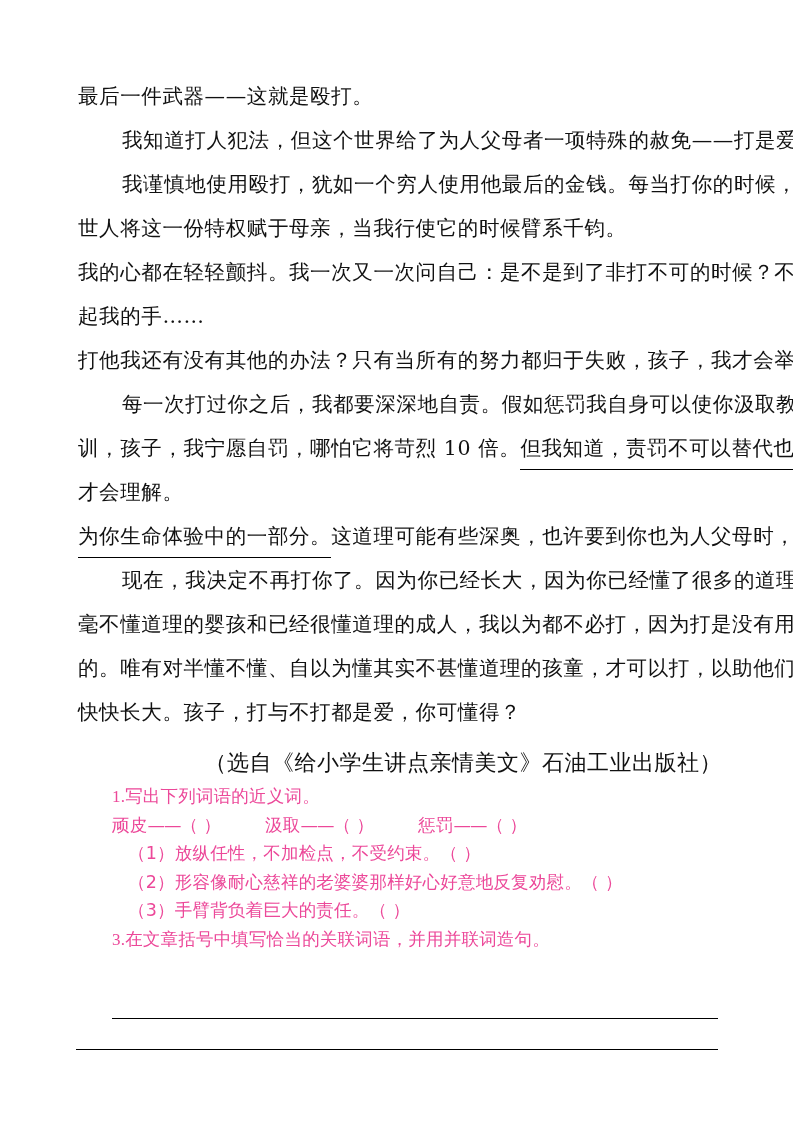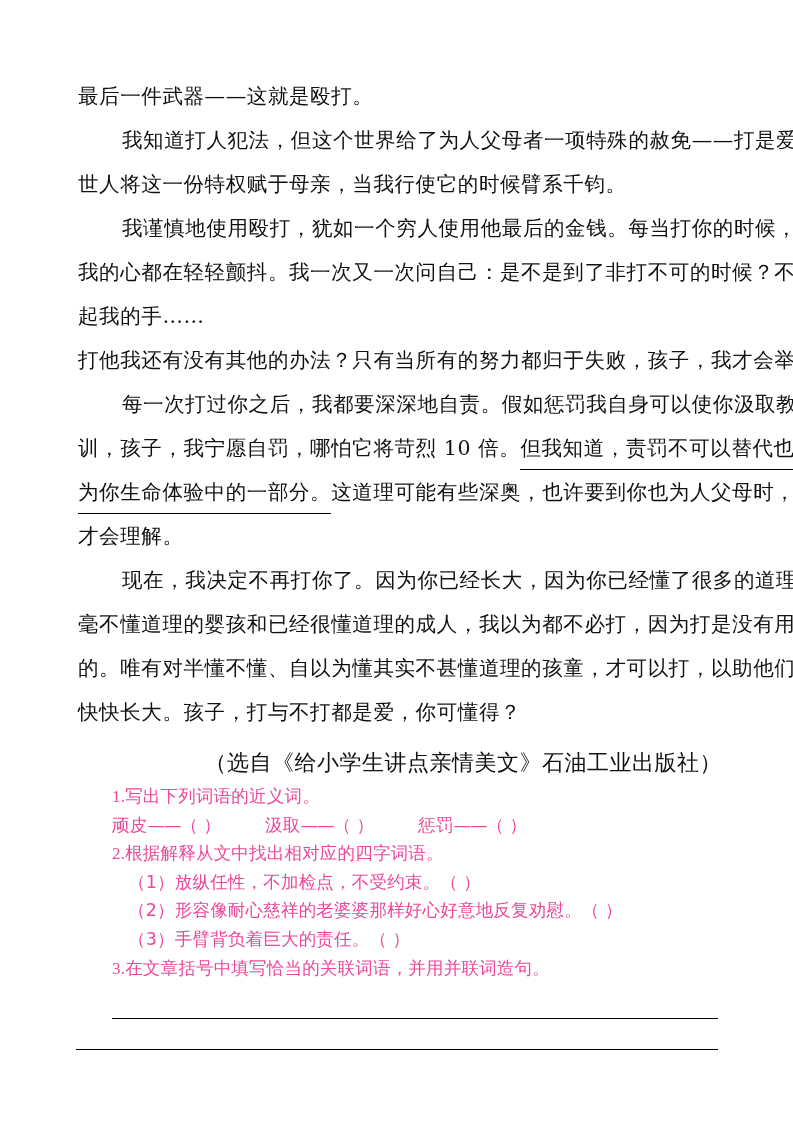--- a/index.html
+++ b/index.html
@@ -137,27 +137,27 @@
 
     <div class="pline">
       <span>最后一件武器——这就是殴打。</span>
     </div>
 
     <div class="pline just">
       <span class="ch"><span class="indent"></span></span>
       <span class="ch">我知道打人犯法，但这个世界给了为人父母者一项特殊的赦免——打是爱。</span>
     </div>
 
+    <div class="pline just">
+      <span class="ch"><span class="indent"></span></span>
+      <span class="ch">我谨慎地使用殴打，犹如一个穷人使用他最后的金钱。每当打你的时候，</span>
+    </div>
+
     <div class="pline">
       <span>世人将这一份特权赋于母亲，当我行使它的时候臂系千钧。</span>
-    </div>
-
-    <div class="pline just">
-      <span class="ch"><span class="indent"></span></span>
-      <span class="ch">我谨慎地使用殴打，犹如一个穷人使用他最后的金钱。每当打你的时候，</span>
     </div>
 
     <div class="pline just">
       <span class="ch">我的心都在轻轻颤抖。我一次又一次问自己：是不是到了非打不可的时候？不</span>
     </div>
 
     <div class="pline">
       <span>起我的手……</span>
     </div>
 
@@ -169,29 +169,29 @@
       <span class="ch"><span class="indent"></span></span>
       <span class="ch">每一次打过你之后，我都要深深地自责。假如惩罚我自身可以使你汲取教</span>
     </div>
 
     <div class="pline just">
       <span class="ch">训，孩子，我宁愿自罚，哪怕它将苛烈 10 倍。</span>
       <span class="ch ul">但我知道，责罚不可以替代也无</span>
     </div>
 
 
+    <div class="pline">
+      <span>才会理解。</span>
+    </div>
+
     <div class="pline just">
       <span class="ch ul">为你生命体验中的一部分。</span>
       <span class="ch">这道理可能有些深奥，也许要到你也为人父母时，</span>
     </div>
 
-    <div class="pline">
-      <span>才会理解。</span>
-    </div>
-
     <div class="pline just">
       <span class="ch"><span class="indent"></span></span>
       <span class="ch">现在，我决定不再打你了。因为你已经长大，因为你已经懂了很多的道理。</span>
     </div>
 
     <div class="pline just">
       <span class="ch">毫不懂道理的婴孩和已经很懂道理的成人，我以为都不必打，因为打是没有用</span>
     </div>
 
     <div class="pline just">
@@ -209,23 +209,20 @@
   <div class="questions">
 
     <div class="qline">
       <span class="qnum">1.</span><span>写出下列词语的近义词。</span>
     </div>
 
     <div class="qline">
       <span>顽皮</span><span class="dash">——</span><span class="blank-paren">（          ）</span><span class="gap-sm"></span><span>汲取</span><span class="dash">——</span><span class="blank-paren">（          ）</span><span class="gap-sm"></span><span>惩罚</span><span class="dash">——</span><span class="blank-paren">（          ）</span>
     </div>
 
-    <div class="qline">
-      <span class="qnum">2.</span><span>根据解释从文中找出相对应的四字词语。</span>
-    </div>
 
     <div class="qline">
       <span class="sub"></span><span>（1）</span><span>放纵任性，不加检点，不受约束。</span><span class="blank-paren">（          ）</span>
     </div>
 
     <div class="qline">
       <span class="sub"></span><span>（2）</span><span>形容像耐心慈祥的老婆婆那样好心好意地反复劝慰。</span><span class="blank-paren">（          ）</span>
     </div>
 
     <div class="qline">

